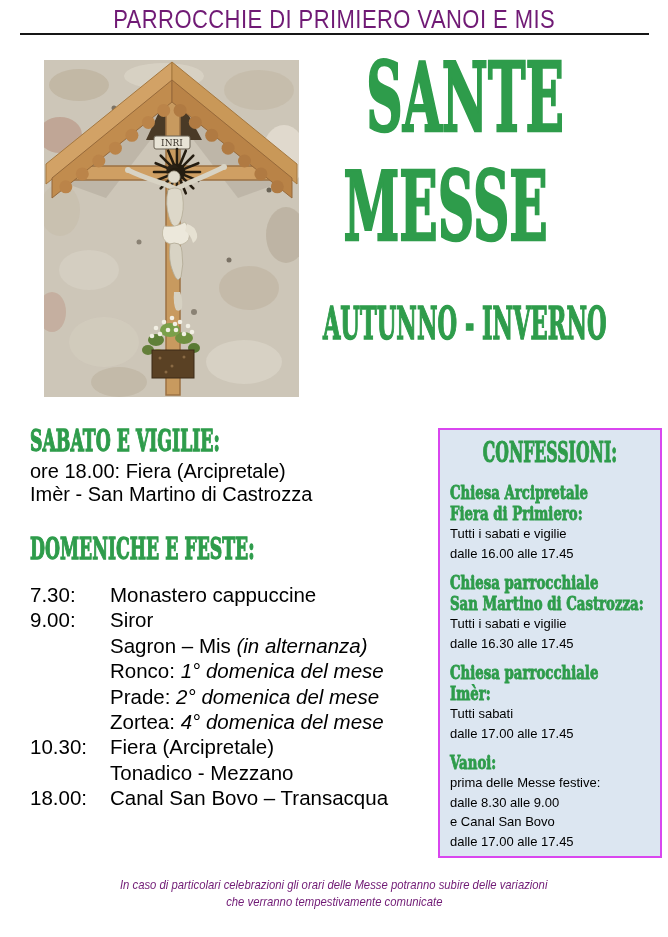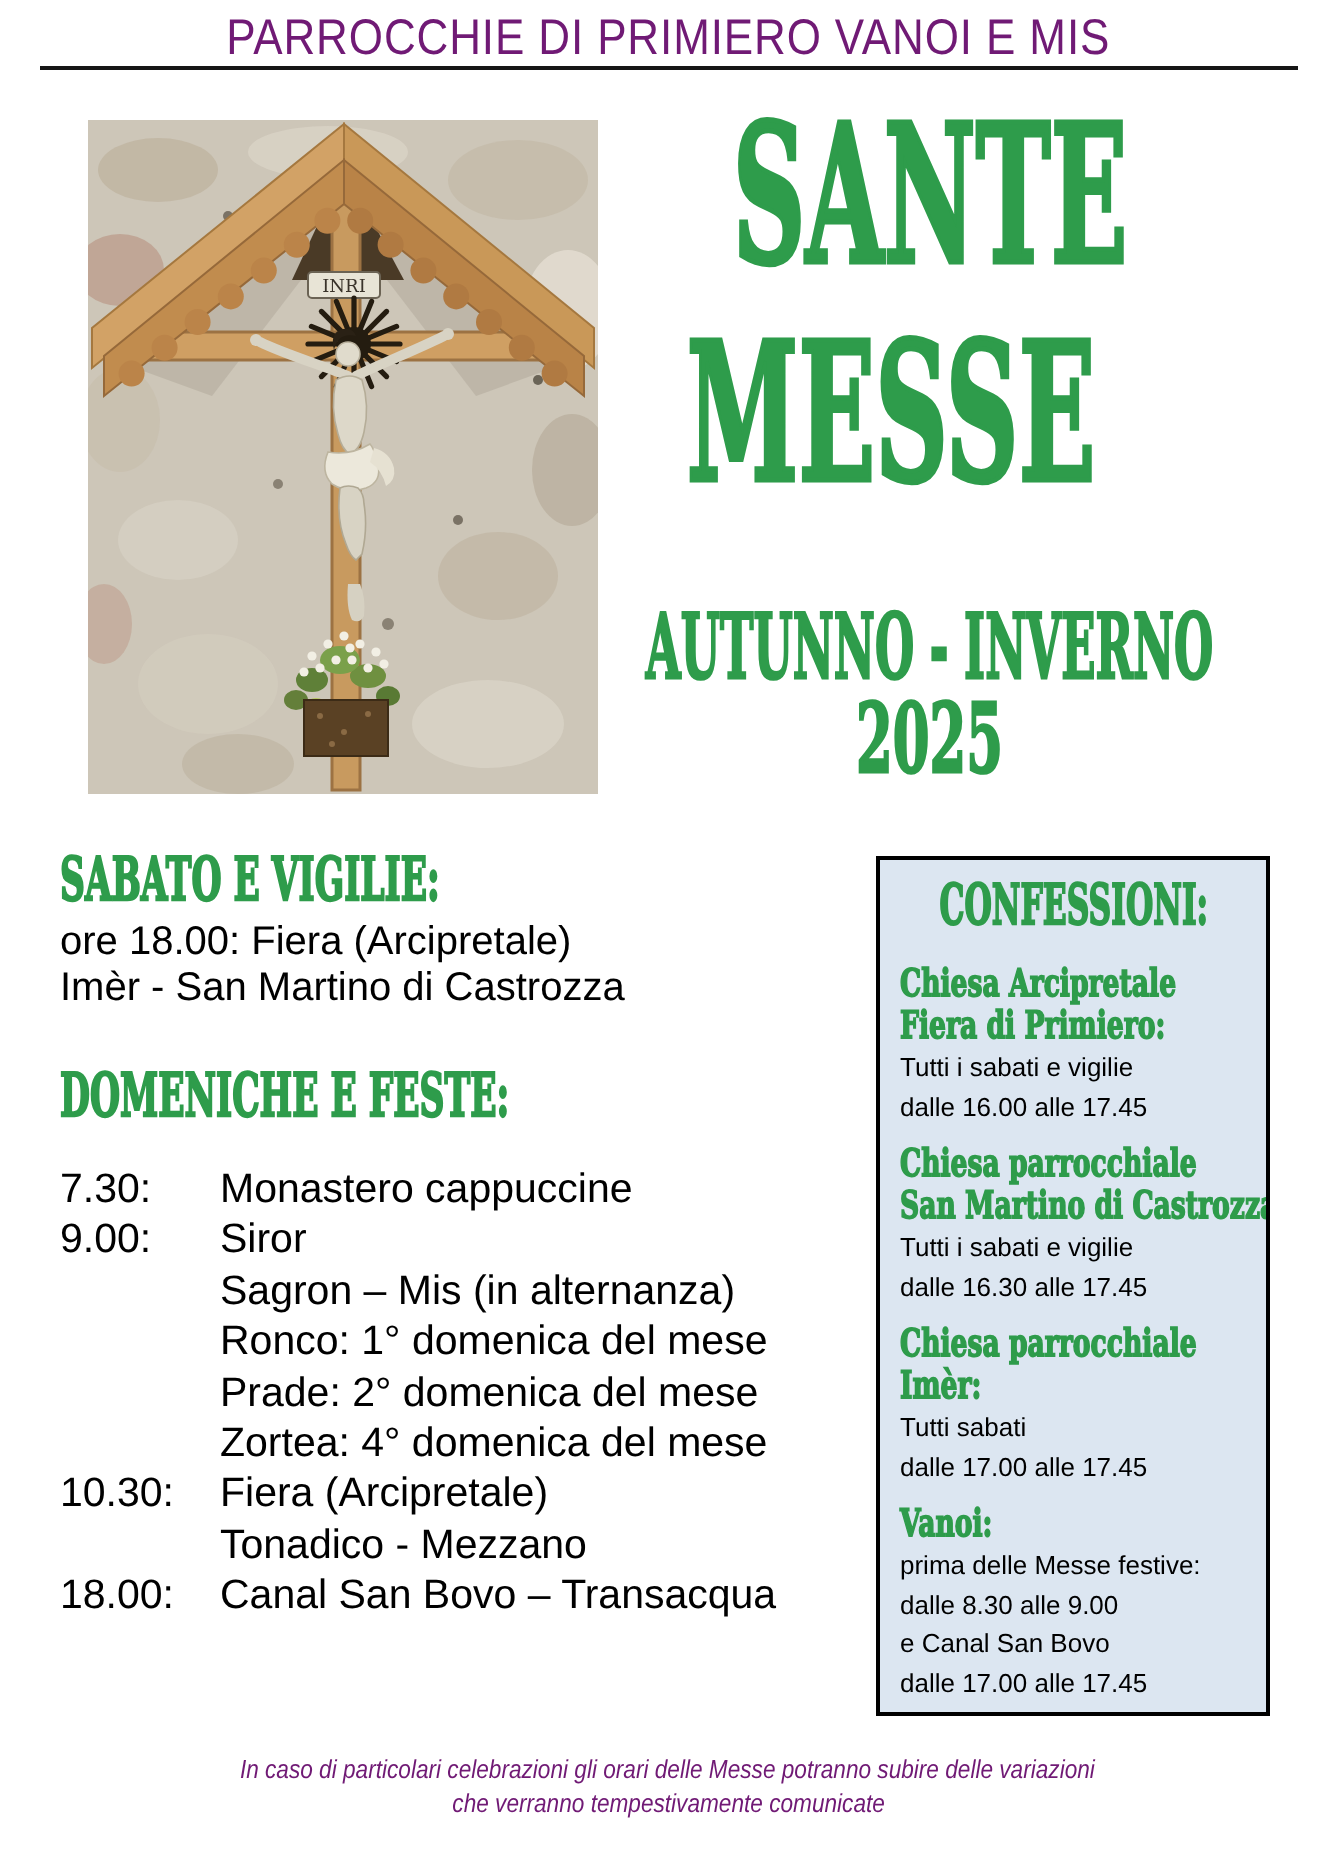--- a/index.html
+++ b/index.html
@@ -34,24 +34,24 @@
   .sec-h .cond{transform:scaleX(0.575); transform-origin:left center; -webkit-text-stroke:1.3px #2e9c4b;}
   #sabato-h{top:425px;}
   #domeniche-h{top:533px;}
 
   .sabato-body{position:absolute; left:30px; top:460px; font-size:20px; line-height:22.5px; color:#000;}
 
   .sched{position:absolute; left:30px; top:582px; width:405px; font-size:20.5px; line-height:25.4px;}
   .srow{display:flex;}
   .stime{width:80px; flex:0 0 80px;}
   .slines{flex:1;}
-  .it{}
-
-  .cbox{position:absolute; left:438px; top:428px; width:197px; height:430px;
-        background:#dce6f1; border:2px solid #000000; box-sizing:border-box;
+  .it{font-style:italic;}
+
+  .cbox{position:absolute; left:438px; top:428px; width:224px; height:430px;
+        background:#dce6f1; border:2px solid #d946ef; box-sizing:border-box;
         padding:6px 10px 0; overflow:hidden;}
   .cbox-title{font-size:28px; line-height:30px; margin:2px 0 14px;}
   .cbox-title .cond{transform:scaleX(0.56); -webkit-text-stroke:1.2px #2e9c4b;}
   .csec{margin-bottom:9px;}
   .csec-h{font-size:19px; line-height:21px;}
   .csec-h .cond{display:block; transform:scaleX(0.70); transform-origin:left center; -webkit-text-stroke:0.9px #2e9c4b;}
   .cline{font-size:13px; line-height:19.5px; color:#000;}
 
   .footer{position:absolute; left:0; top:876px; width:668px; text-align:center;
           font-size:13px; line-height:17px; font-style:italic; color:#701a75;}
@@ -189,23 +189,20 @@
 
   <div class="bigtitle flexcenter" id="sante">
       <span class="cond">SANTE</span>
     </div>
   <div class="bigtitle flexcenter" id="messe">
       <span class="cond">MESSE</span>
     </div>
   <div class="bigtitle flexcenter" id="season1">
       <span class="cond">AUTUNNO - INVERNO</span>
     </div>
-  <div class="bigtitle flexcenter" id="season2">
-      <span class="cond">2025</span>
-    </div>
 
   <div class="sec-h" id="sabato-h"><span class="cond">SABATO E VIGILIE:</span></div>
   <div class="sabato-body">
     <div>ore 18.00: Fiera (Arcipretale)</div>
     <div>Imèr - San Martino di Castrozza</div>
   </div>
 
   <div class="sec-h" id="domeniche-h"><span class="cond">DOMENICHE E FESTE:</span></div>
 
   <div class="sched">

